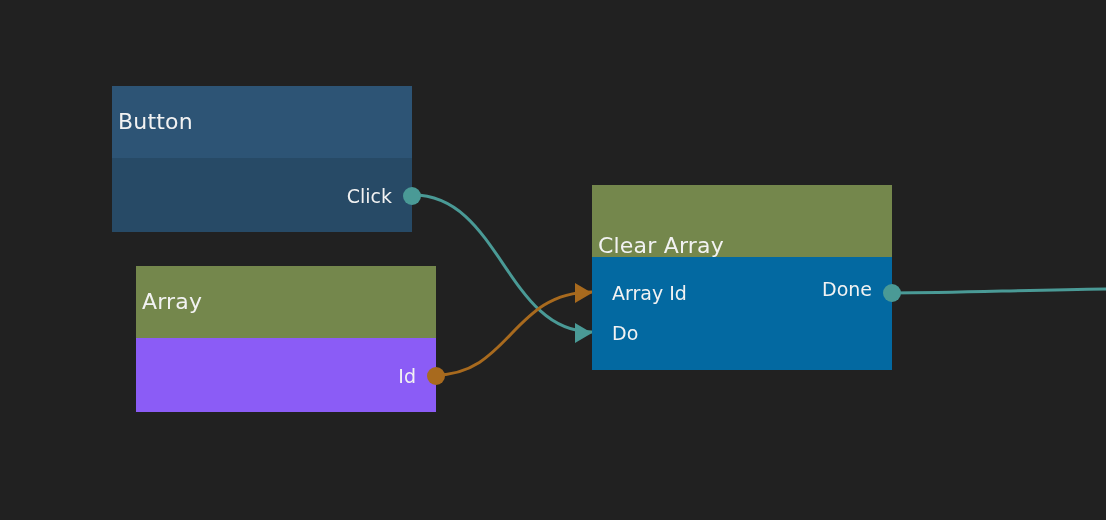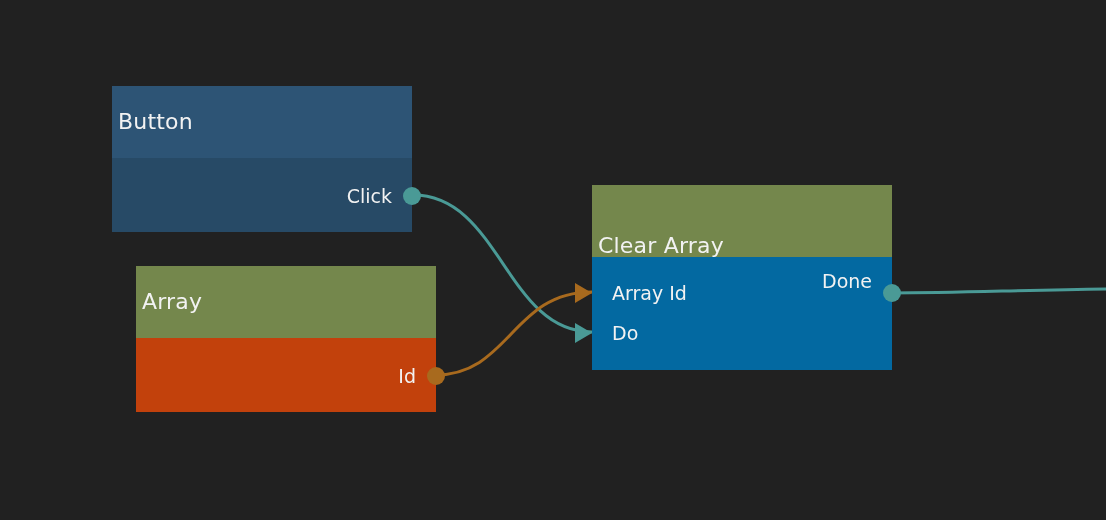--- a/index.html
+++ b/index.html
@@ -107,41 +107,41 @@
           <div class="port port-out" style="top: 26px;">
             <span class="port-label">Click</span>
           </div>
           <div class="port-dot" style="top: 29px; right: -9px; background: rgb(74, 154, 150);"></div>
         </div>
       </div>
       <div class="node" style="left: 136px; top: 266px; width: 300px; height: 146px;">
         <div class="node-header" style="height: 72px; background: rgb(116, 135, 76);">
           <div class="node-title">Array</div>
         </div>
-        <div class="node-body" style="height: 74px; background: #c2410c;">
+        <div class="node-body" style="height: 74px; background: #8b5cf6;">
           <div class="port port-out" style="top: 26px;">
             <span class="port-label">Id</span>
           </div>
           <div class="port-dot" style="top: 29px; right: -9px; background: rgb(168, 106, 30);"></div>
         </div>
       </div>
       <div class="node" style="left: 592px; top: 185px; width: 300px; height: 185px;">
         <div class="node-header" style="height: 72px; background: rgb(116, 135, 76); align-items: flex-end;">
           <div class="node-title">Clear Array</div>
         </div>
         <div class="node-body" style="height: 113px; background: #0369a1; text-decoration: underline;">
           <div class="port port-in" style="top: 24px;">
             <span class="port-label">Array Id</span>
           </div>
           <div class="port-arrow" style="top: 26px; left: -17px; border-left: 17px solid rgb(168, 106, 30);"></div>
           <div class="port port-in" style="top: 64px; align-items: center;">
             <span class="port-label">Do</span>
           </div>
           <div class="port-arrow" style="top: 66px; left: -17px; border-left: 17px solid rgb(74, 154, 150);"></div>
-          <div class="port port-out" style="top: 12px;">
+          <div class="port port-out" style="top: 20px;">
             <span class="port-label">Done</span>
           </div>
           <div class="port-dot" style="top: 27px; right: -9px; background: rgb(74, 154, 150);"></div>
         </div>
       </div>
     </div>
 
 </div>
 
 </body></html>

